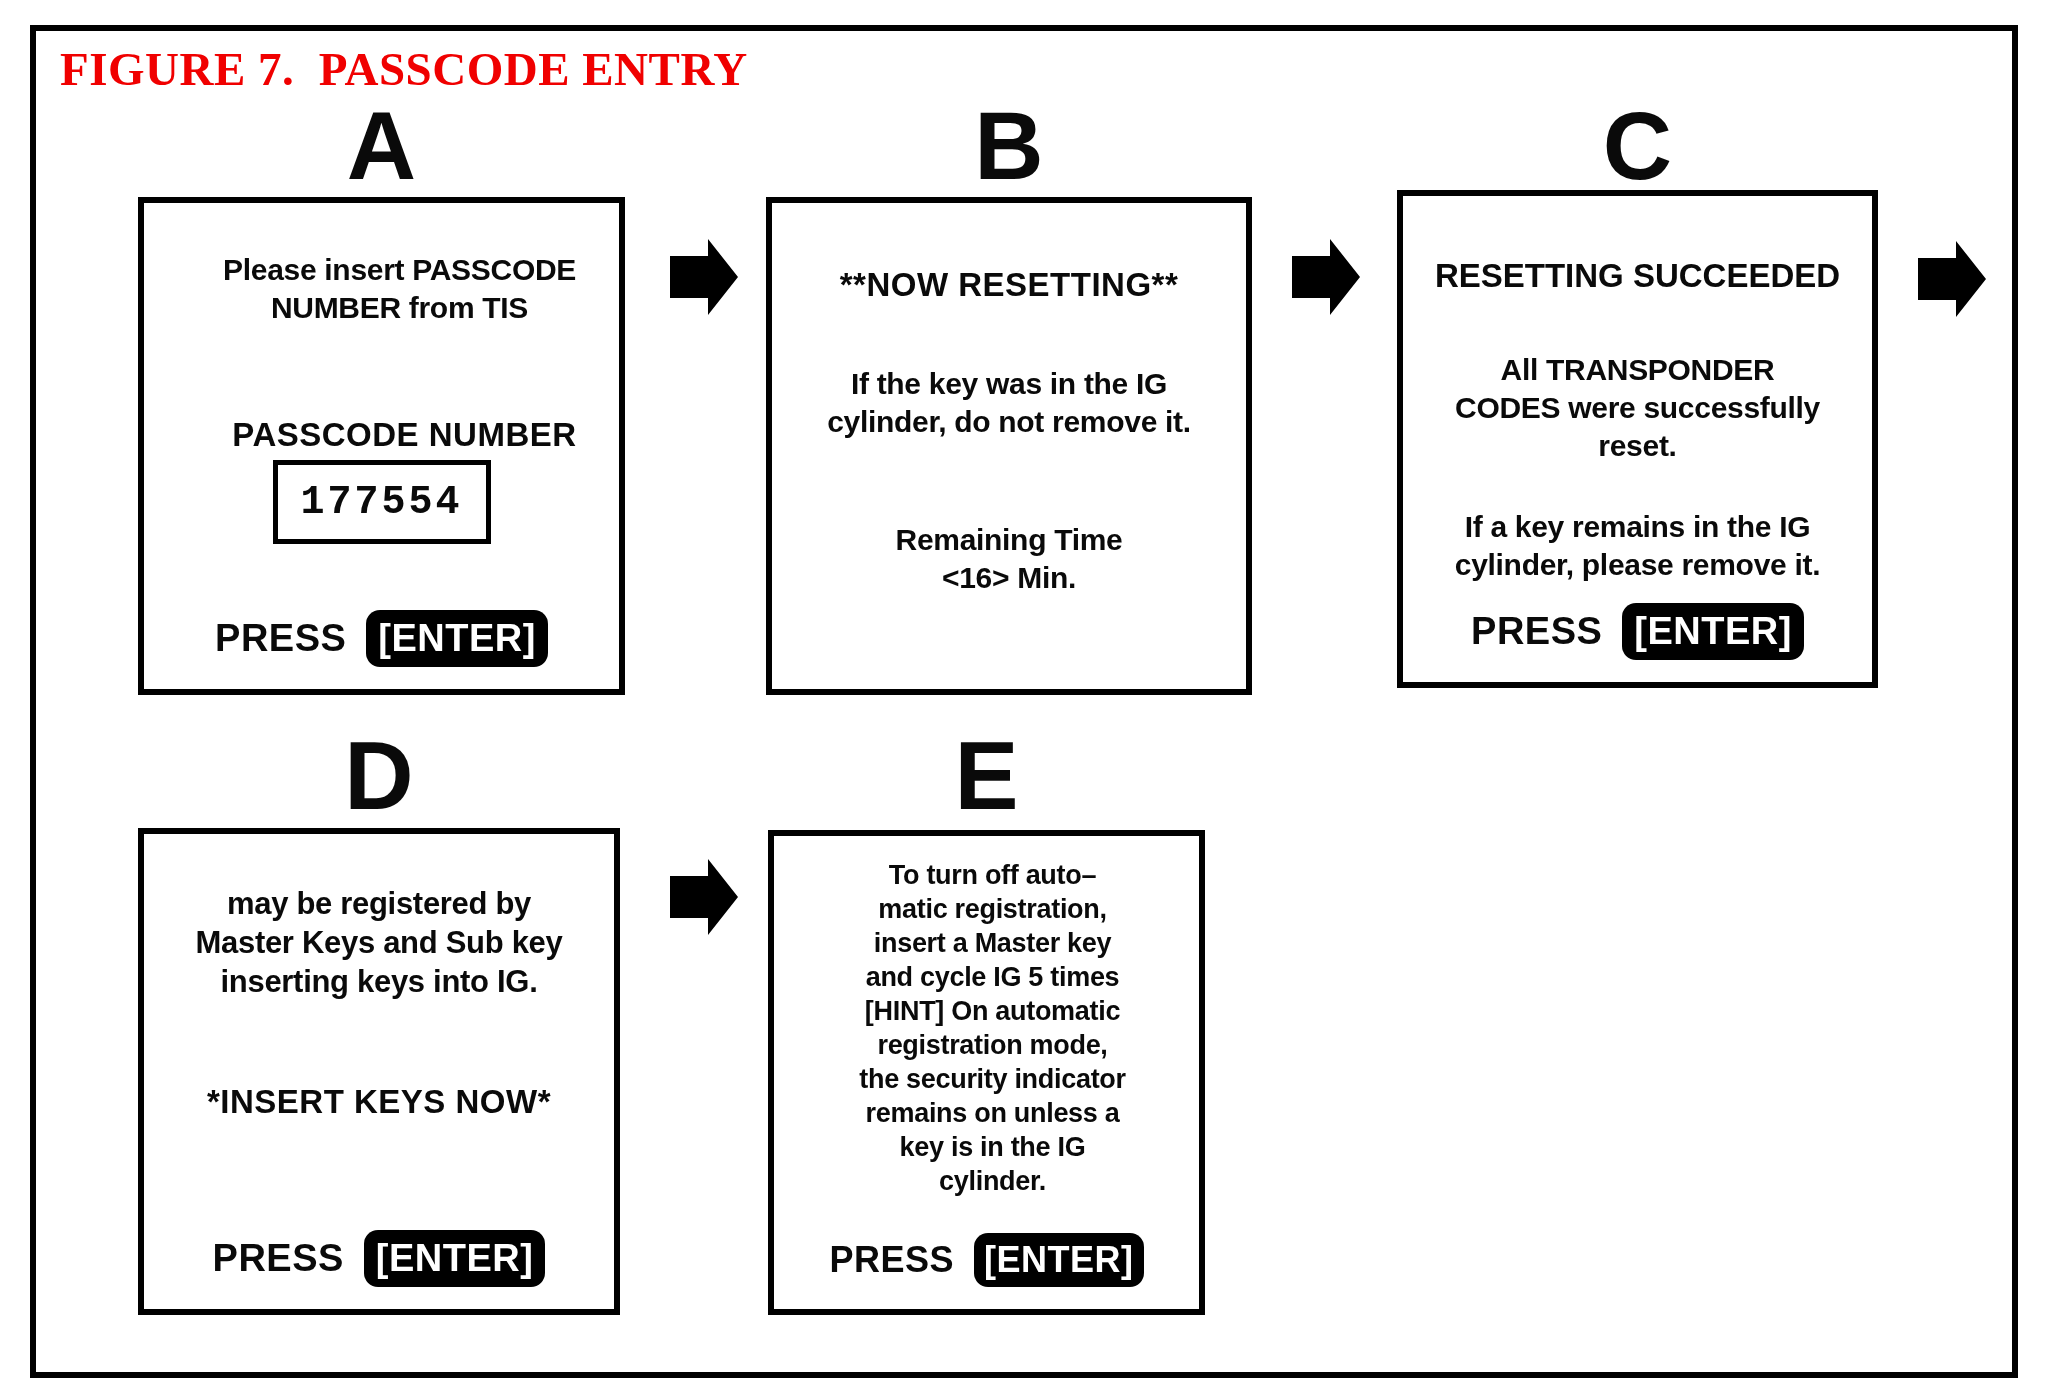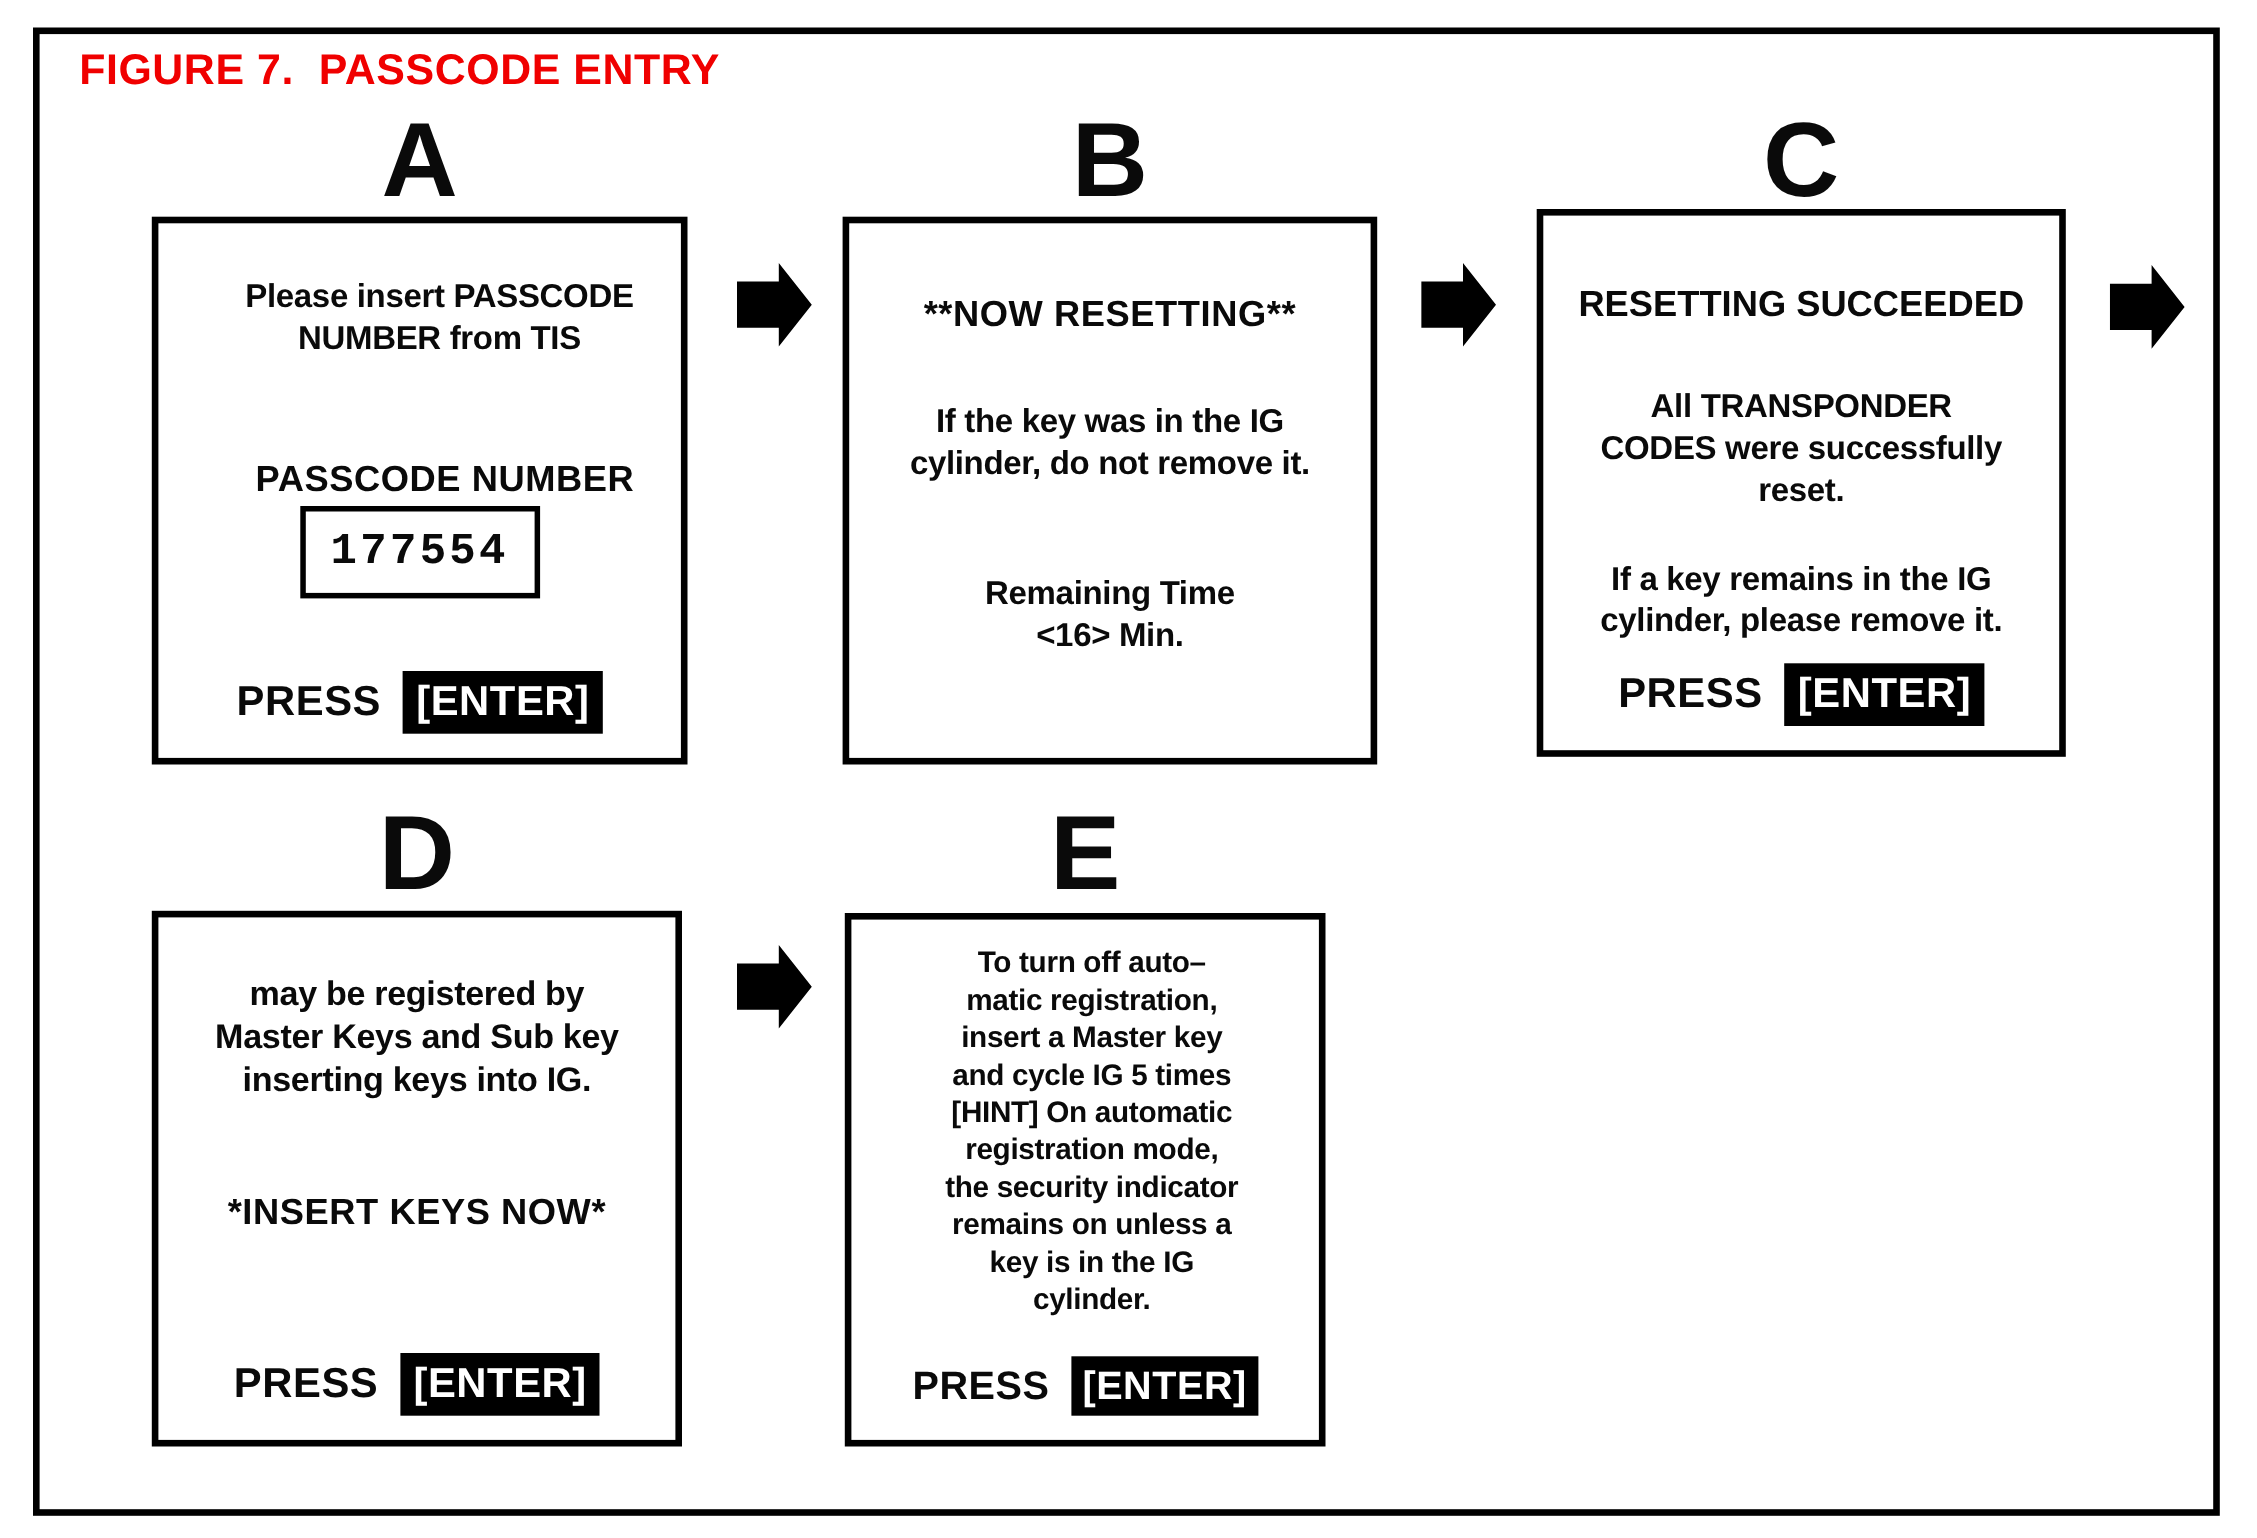--- a/index.html
+++ b/index.html
@@ -5,22 +5,22 @@
   html,body{margin:0;padding:0;background:#ffffff;}
   .canvas{
     position:relative;width:2052px;height:1398px;background:#ffffff;
     font-family:"Liberation Sans", sans-serif;color:#0a0a0a;overflow:hidden;
   }
   .frame{
     position:absolute;left:30px;top:25px;width:1988px;height:1353px;
     border:6px solid #000;box-sizing:border-box;background:#fff;
   }
   .fig-title{
-    position:absolute;left:72px;top:42px;font-size:39px;font-weight:bold;
-    letter-spacing:0.5px;white-space:pre;
+    position:absolute;left:60px;top:42px;font-size:47px;font-weight:bold;
+    letter-spacing:0.5px;white-space:pre;font-family:Liberation Serif, serif;
   }
   .letter{
     position:absolute;font-size:96px;font-weight:bold;text-align:center;
     line-height:100px;letter-spacing:0;color:#0a0a0a;
   }
   .screen{
     position:absolute;border:6px solid #000;box-sizing:border-box;background:#fff;
     text-align:center;
   }
   .tline{font-weight:bold;letter-spacing:-0.3px;}
@@ -38,21 +38,21 @@
     font-family:"Liberation Mono", monospace;font-weight:bold;font-size:40px;
     letter-spacing:3px;
   }
   .press-row{
     position:absolute;left:0;right:0;bottom:22px;
     display:flex;align-items:center;justify-content:center;gap:20px;
   }
   .press-word{font-size:38px;font-weight:bold;letter-spacing:0.5px;}
   .enter-key{
     background:#000;color:#fff;font-weight:bold;font-size:38px;
-    padding:7px 12px;letter-spacing:0.5px;
+    padding:7px 12px;letter-spacing:0.5px;border-radius:14px;
   }
   .press-row.small .press-word{font-size:36px;}
   .press-row.small .enter-key{font-size:36px;padding:6px 10px;}
   .arrow{position:absolute;width:70px;height:84px;}
 </style>
 </head>
 <body>
 
 <div class="canvas">
 

